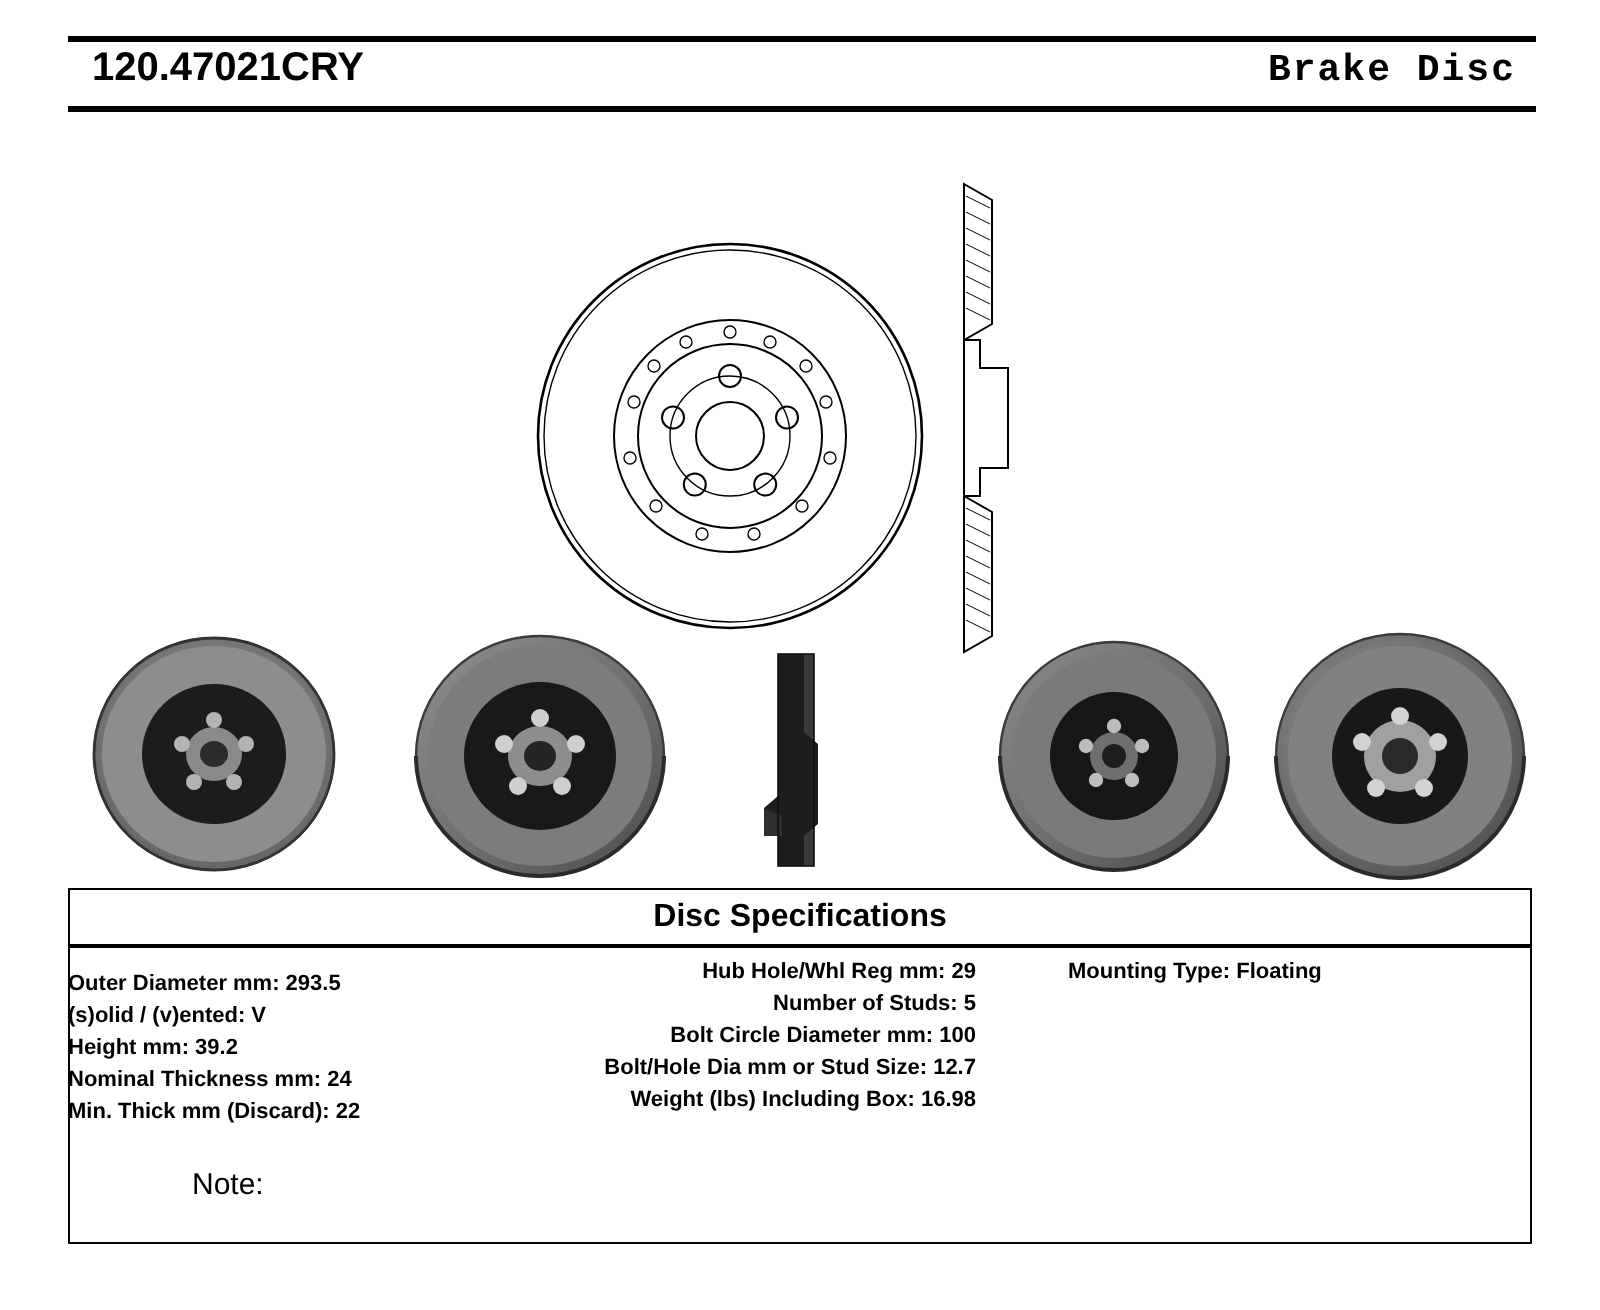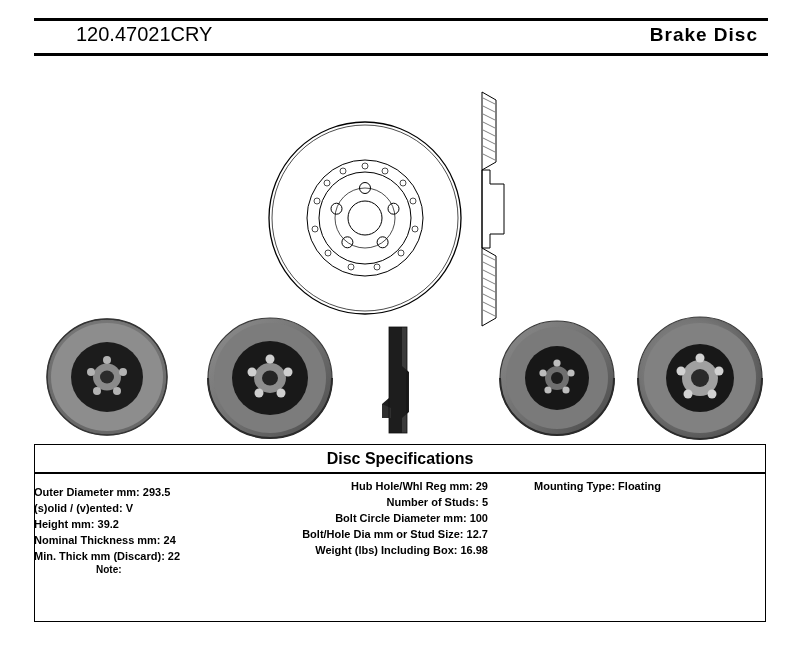--- a/index.html
+++ b/index.html
@@ -39,31 +39,31 @@
     position: absolute;
     left: 0; top: 35px;
     width: 734px; height: 3px;
     background: #000;
   }
   .part-number {
     position: absolute;
     left: 12px;
     top: 5px;
     font-size: 20px;
-    font-weight: normal;
+    font-weight: bold;
     letter-spacing: 0px;
-    margin-left: 30px;
   }
   .header-title {
     position: absolute;
     right: 10px;
     top: 6px;
     font-size: 19px;
     font-weight: bold;
     letter-spacing: 1px;
+    font-family: Liberation Mono, monospace;
   }
 
   
   .drawings {
     position: absolute;
     left: 0; top: 56px;
     width: 800px; height: 380px;
   }
 
   
@@ -123,23 +123,23 @@
   }
   .spec-line {
     font-size: 11px;
     font-weight: bold;
     line-height: 16px;
     white-space: nowrap;
   }
   .note {
     position: absolute;
     left: 62px;
-    top: 120px;
-    font-size: 10px;
-    font-weight: bold;
+    top: 140px;
+    font-size: 15px;
+    font-weight: normal;
   }
 
   
   .svg-abs { position: absolute; }
 </style>
 </head>
 <body>
 
 <div class="page">
 

